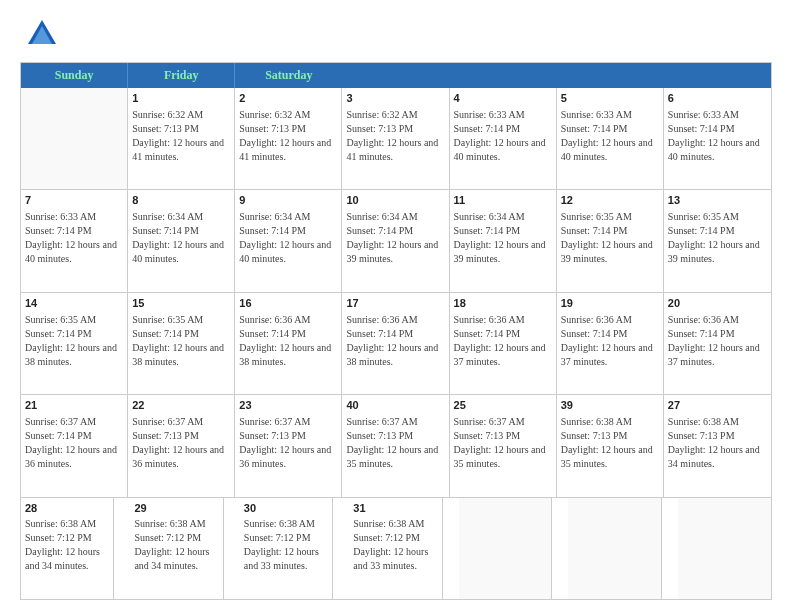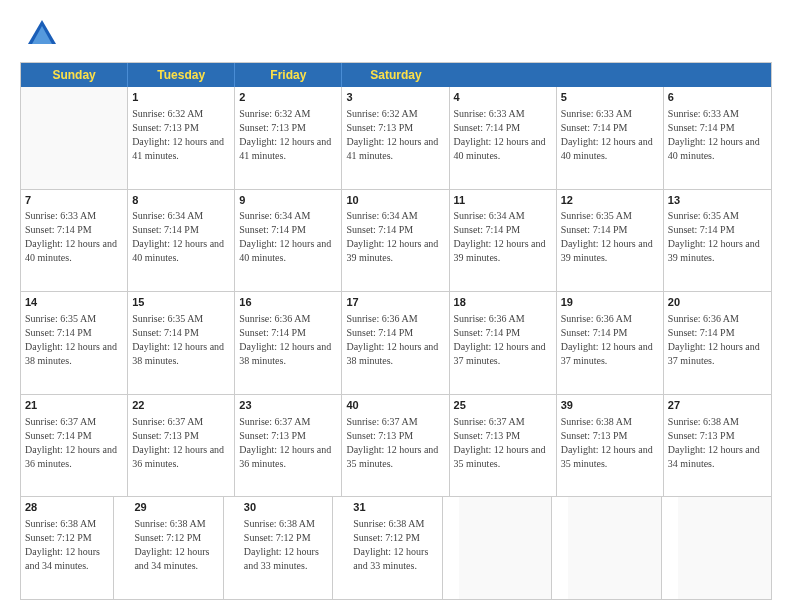--- a/index.html
+++ b/index.html
@@ -66,26 +66,27 @@
       display: flex;
       flex-direction: column;
       border: 1px solid #ccc;
     }
     .cal-header {
       display: grid;
       grid-template-columns: repeat(7, 1fr);
       background: #2a6db5;
     }
     .cal-header-cell {
-      color: #fde047;
+      color: #86efac;
       font-size: 12px;
       font-weight: bold;
       text-align: center;
       padding: 5px 2px;
       border-right: 1px solid #4a8dd5;
+      font-family: Liberation Serif, serif;
     }
     .cal-header-cell:last-child {
       border-right: none;
     }
     .cal-body {
       flex: 1;
       display: flex;
       flex-direction: column;
     }
     .cal-row {
@@ -143,21 +144,20 @@
     </div>
     <div class="title-block">
       <div class="month-year"></div>
       <div class="location"></div>
     </div>
   </div>
 
   <div class="calendar">
     <div class="cal-header" id="cal-header">
         <div class="cal-header-cell">Sunday</div>
-        <div class="cal-header-cell">Tuesday</div>
         <div class="cal-header-cell">Friday</div>
         <div class="cal-header-cell">Saturday</div>
       </div>
     <div class="cal-body" id="cal-body">
         <div class="cal-row">
           <div class="cal-cell empty"></div>
           <div class="cal-cell">
             <div class="day-num">1</div>
             <div class="cell-info">Sunrise: 6:32 AM<br>Sunset: 7:13 PM<br>Daylight: 12 hours and 41 minutes.</div>
           </div>

